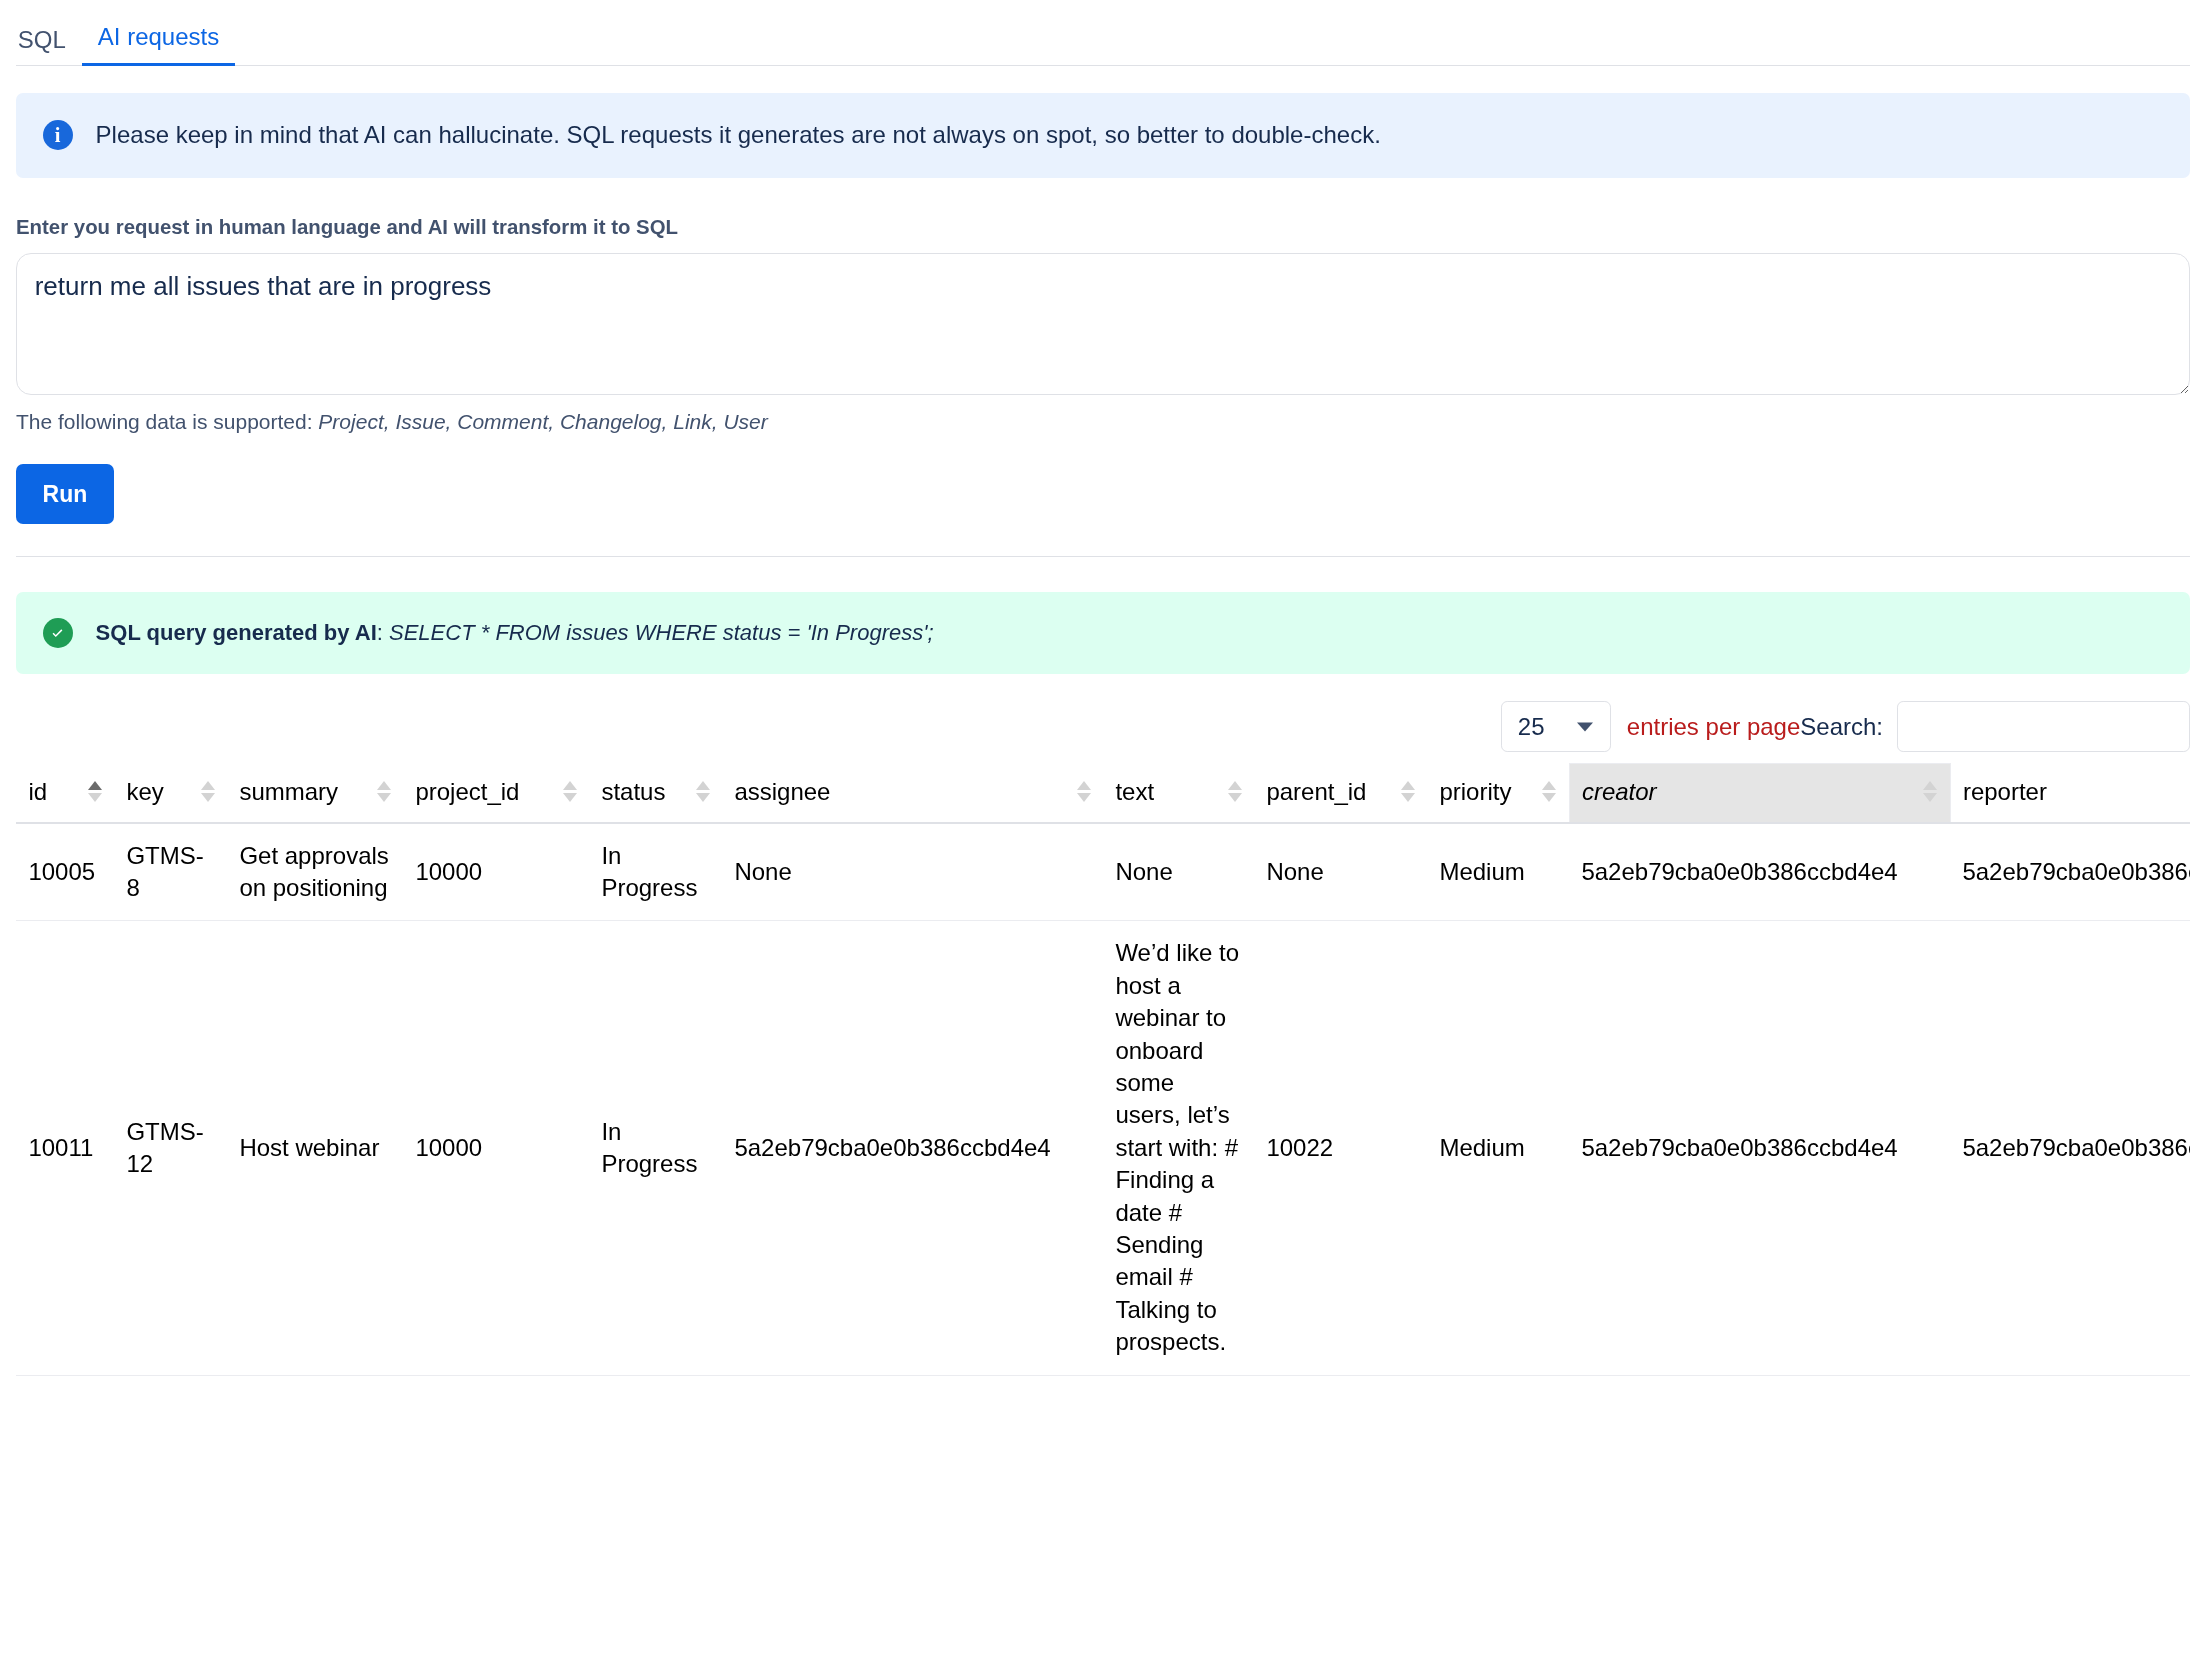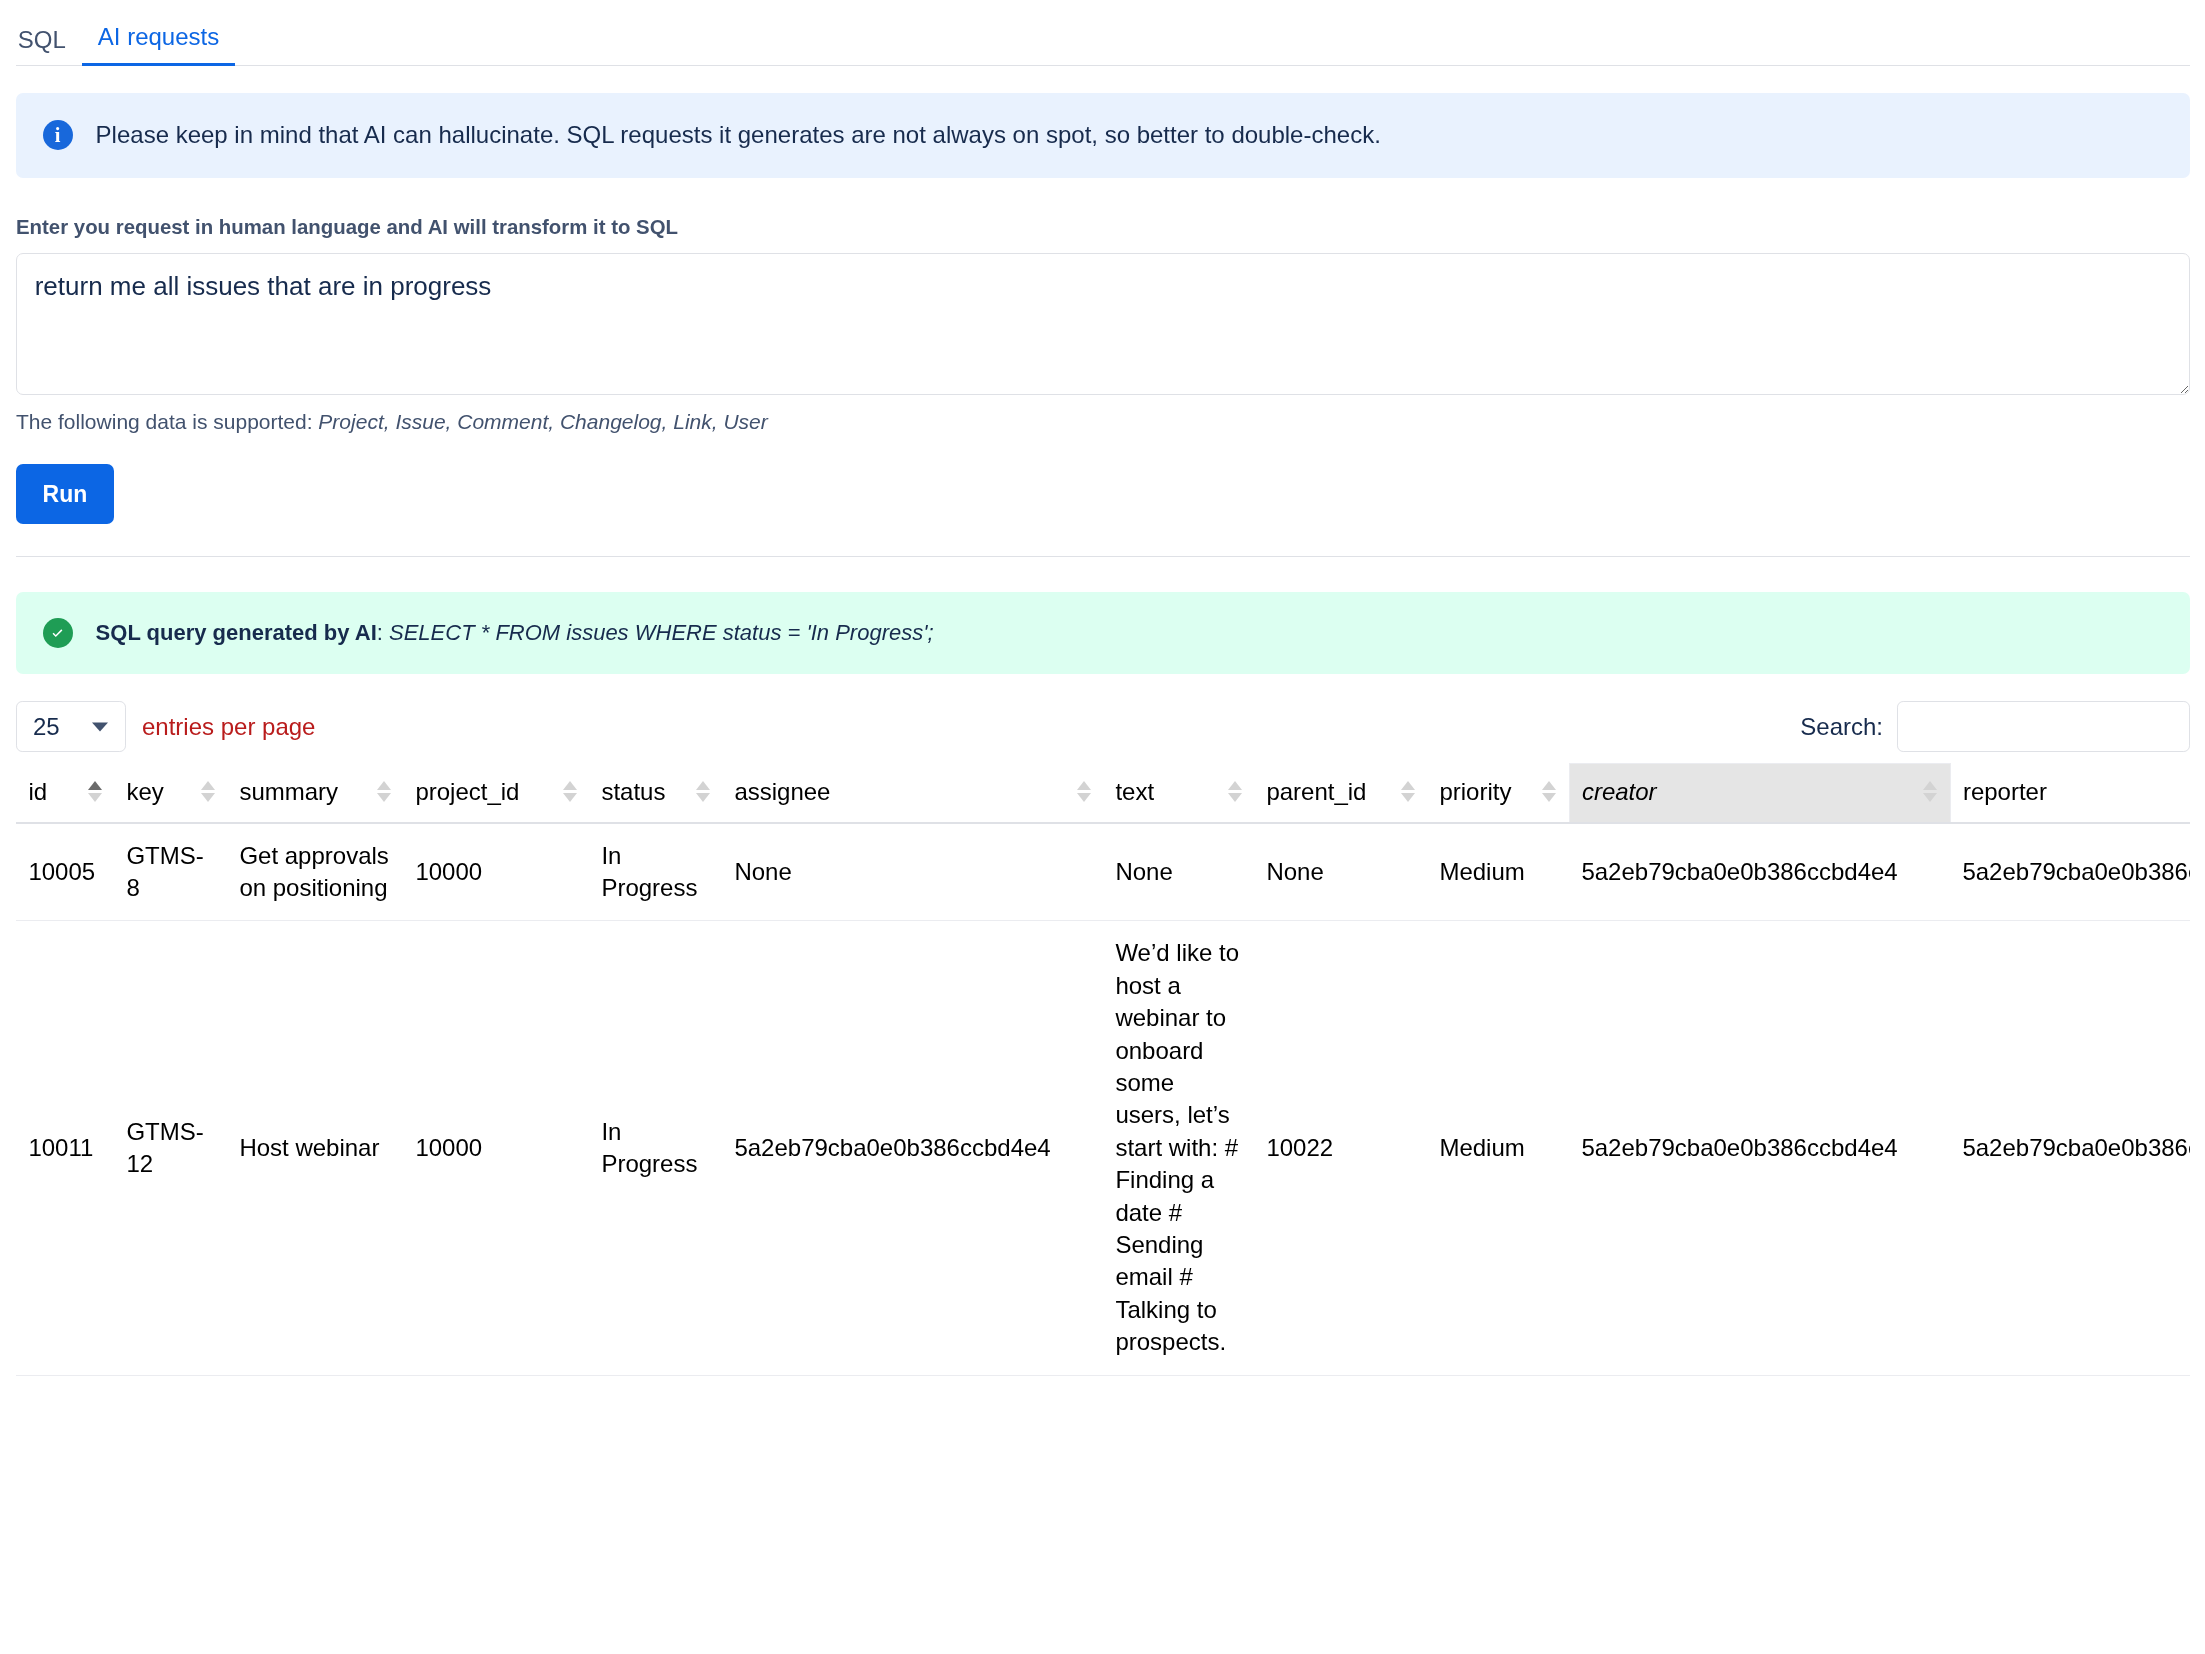--- a/index.html
+++ b/index.html
@@ -88,21 +88,21 @@
     font-size: 20.4px;
     font-weight: bold;
     color: #42526e;
     line-height: 1.2;
   }
   .ta-wrap { margin-top: 14px; }
   textarea.request-input {
     width: 100%;
     height: 142px;
     border: 1.8px solid #dfe1e6;
-    border-radius: 7px;
+    border-radius: 15px;
     padding: 16px 17.7px;
     font-size: 26px;
     font-family: "Liberation Sans", sans-serif;
     color: #172b4d;
     resize: vertical;
     background: #fff;
     line-height: 1.3;
     outline: none;
   }
   .supported {
@@ -170,21 +170,21 @@
     font-size: 24px;
     color: #0c66e4;
     cursor: pointer;
     font-weight: bold;
   }
 
   
   .table-controls {
     display: flex;
     align-items: center;
-    justify-content: space-between;
+    justify-content: flex-end;
     margin-top: 26.6px;
   }
   .entries-left {
     display: flex;
     align-items: center;
     gap: 16px;
   }
   select.page-size {
     -webkit-appearance: none;
     appearance: none;

